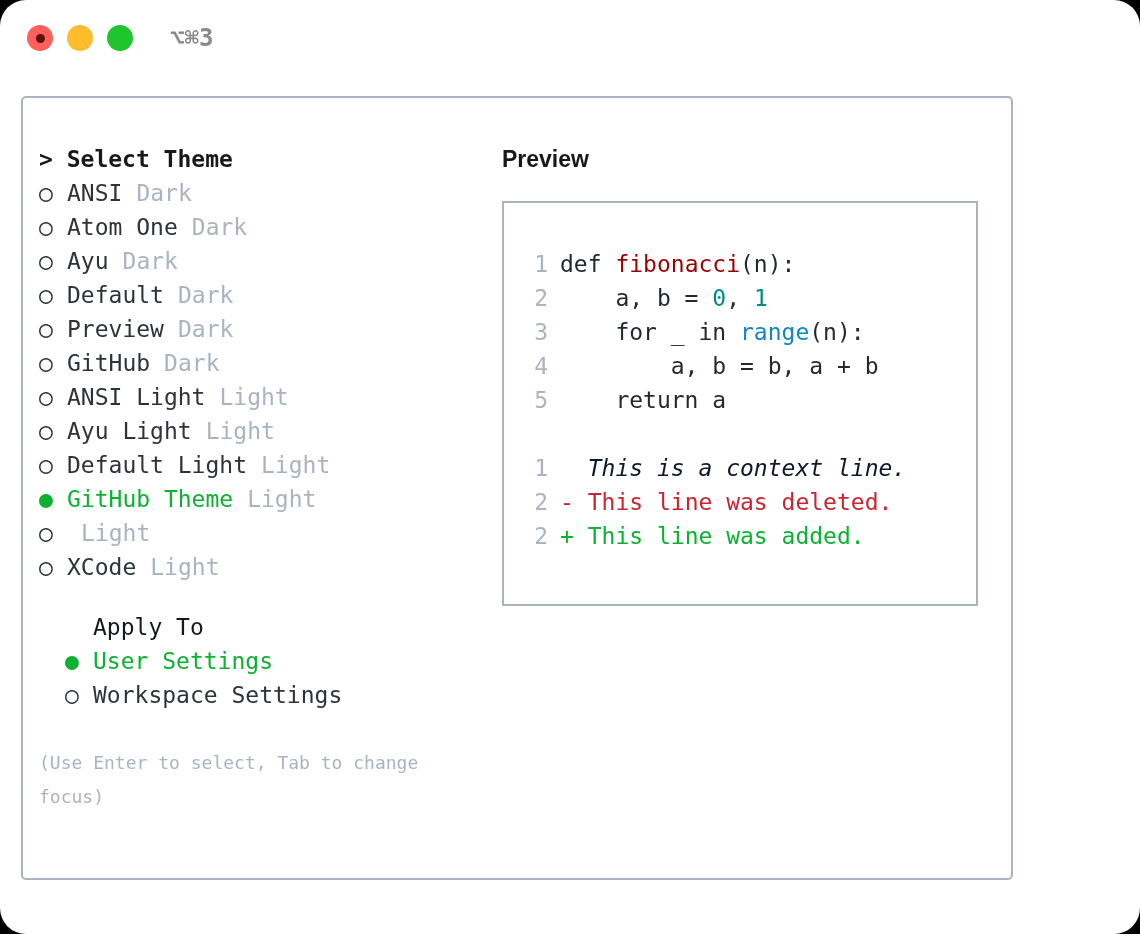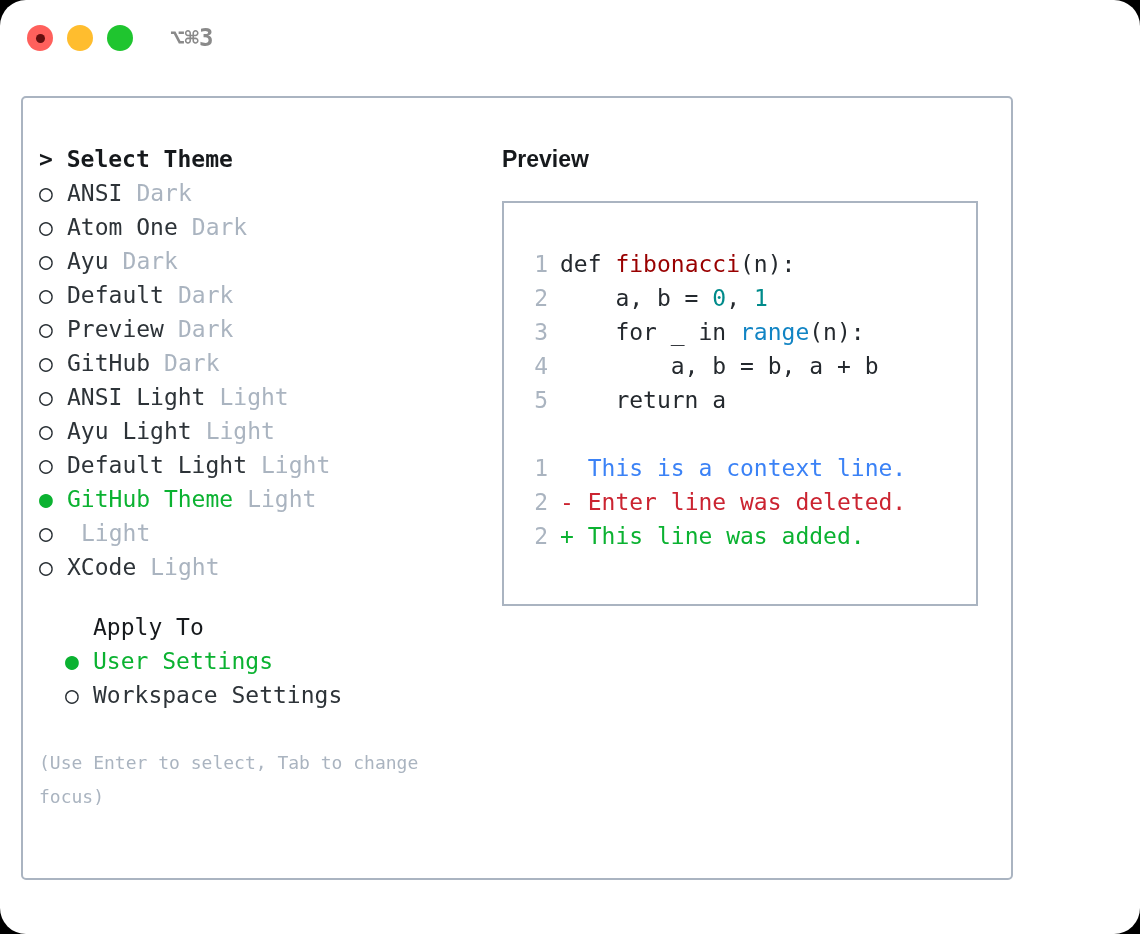--- a/index.html
+++ b/index.html
@@ -176,21 +176,21 @@
     text-align: right;
     color: #aab4c0;
     margin-right: 12px;
   }
   .tok-plain { color: #24292e; }
   .tok-func  { color: #990000; }
   .tok-num   { color: #008b8b; }
   .tok-builtin { color: #1184c4; margin-top: 32px; }
 
   .diff-gap { height: 34px; }
-  .diff-ctx { color: #3b82f6; }
+  .diff-ctx { color: #0f172a; font-style: italic; }
   .diff-del { color: #cb2431; }
   .diff-add { color: #0bb231; }
 </style>
 </head>
 <body>
 
 <div id="window">
 
   <div id="titlebar">
     <div class="traffic-lights">
@@ -243,20 +243,20 @@
         <div id="code-block">
             <div class="code-line"><span class="ln">1</span><span class="tok-plain">def </span><span class="tok-func">fibonacci</span><span class="tok-plain">(n):</span></div>
             <div class="code-line"><span class="ln">2</span><span class="tok-plain">    a, b = </span><span class="tok-num">0</span><span class="tok-plain">, </span><span class="tok-num">1</span></div>
             <div class="code-line"><span class="ln">3</span><span class="tok-plain">    for _ in </span><span class="tok-builtin">range</span><span class="tok-plain">(n):</span></div>
             <div class="code-line"><span class="ln">4</span><span class="tok-plain">        a, b = b, a + b</span></div>
             <div class="code-line"><span class="ln">5</span><span class="tok-plain">    return a</span></div>
           </div>
         <div class="diff-gap"></div>
         <div id="diff-block">
             <div class="code-line"><span class="ln">1</span><span class="diff-ctx"> </span><span class="diff-ctx"> This is a context line.</span></div>
-            <div class="code-line"><span class="ln">2</span><span class="diff-del">-</span><span class="diff-del"> Enter line was deleted.</span></div>
+            <div class="code-line"><span class="ln">2</span><span class="diff-del">-</span><span class="diff-del"> This line was deleted.</span></div>
             <div class="code-line"><span class="ln">2</span><span class="diff-add">+</span><span class="diff-add"> This line was added.</span></div>
           </div>
       </div>
     </div>
 
   </div>
 </div>
 
 </body></html>

